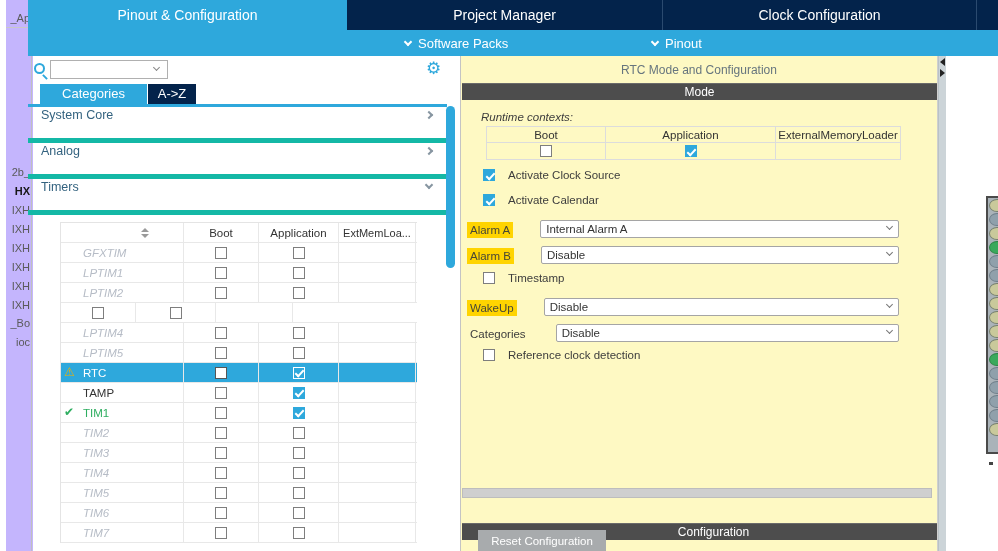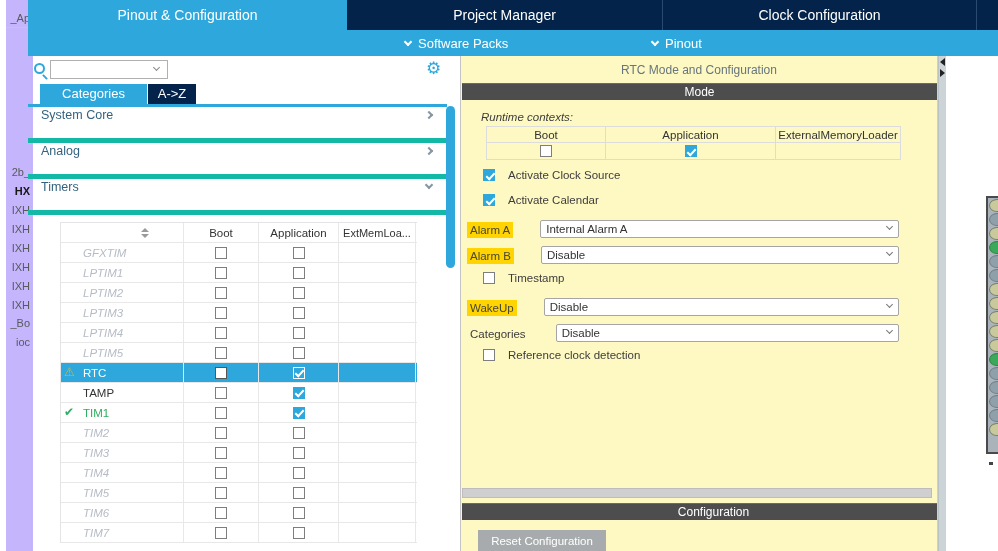--- a/index.html
+++ b/index.html
@@ -69,21 +69,21 @@
   .trow.selected .cb.checked { border:1px solid #fff; }
 
   
   #left-scroll { position:absolute; left:446px; top:106px; width:9px; height:162px; border-radius:5px; background:#2ea8dc; cursor:pointer; }
 
   
   #main-panel { position:absolute; left:460px; top:56px; width:478px; height:495px; background:#fef9c3; border-left:1px solid #c4c4c4; border-right:1px solid #cfcfcf; }
   #panel-title { position:absolute; top:7px; left:0; width:100%; text-align:center; font-size:12px; color:#66757e; }
   .dark-bar { position:absolute; left:1px; width:475px; height:17px; background:#4d4d4d; color:#fff; font-size:12px; text-align:center; line-height:17px; border-top:1px solid #6a6a6a; }
   #mode-bar { top:27px; }
-  #config-bar { top:447px;padding-left:28px; }
+  #config-bar { top:467px;padding-left:28px; }
 
   #runtime-label { position:absolute; left:20px; top:55px; font-size:11.5px; color:#3d3d3d;font-style:italic; }
   #runtime-table { position:absolute; left:25px; top:70px; font-size:11.5px; color:#333; }
   #runtime-table .rrow { display:flex; }
   #runtime-table .rrow > div { border:1px solid #dcdcdc; border-left:none; height:17px; display:flex; align-items:center; justify-content:center; }
   #runtime-table .rrow > div:first-child { border-left:1px solid #dcdcdc; }
   #runtime-table .rrow.vals > div { border-top:none; }
   .rc1 { width:120px; } .rc2 { width:170px; } .rc3 { width:125px; }
 
   .cbrow { position:absolute; left:22px; display:flex; align-items:flex-start; gap:13px; font-size:11.5px; color:#3d3d3d; }
@@ -210,21 +210,20 @@
       <div class="cn">LPTIM2</div>
       <div class="cbo">
           <span class="cb"></span>
         </div>
       <div class="cap">
           <span class="cb"></span>
         </div>
       <div class="cex"></div>
     </div>
     <div class="trow inactive">
-      <div class="cn">LPTIM3</div>
       <div class="cbo">
           <span class="cb"></span>
         </div>
       <div class="cap">
           <span class="cb"></span>
         </div>
       <div class="cex"></div>
     </div>
     <div class="trow inactive">
       <div class="cn">LPTIM4</div>

